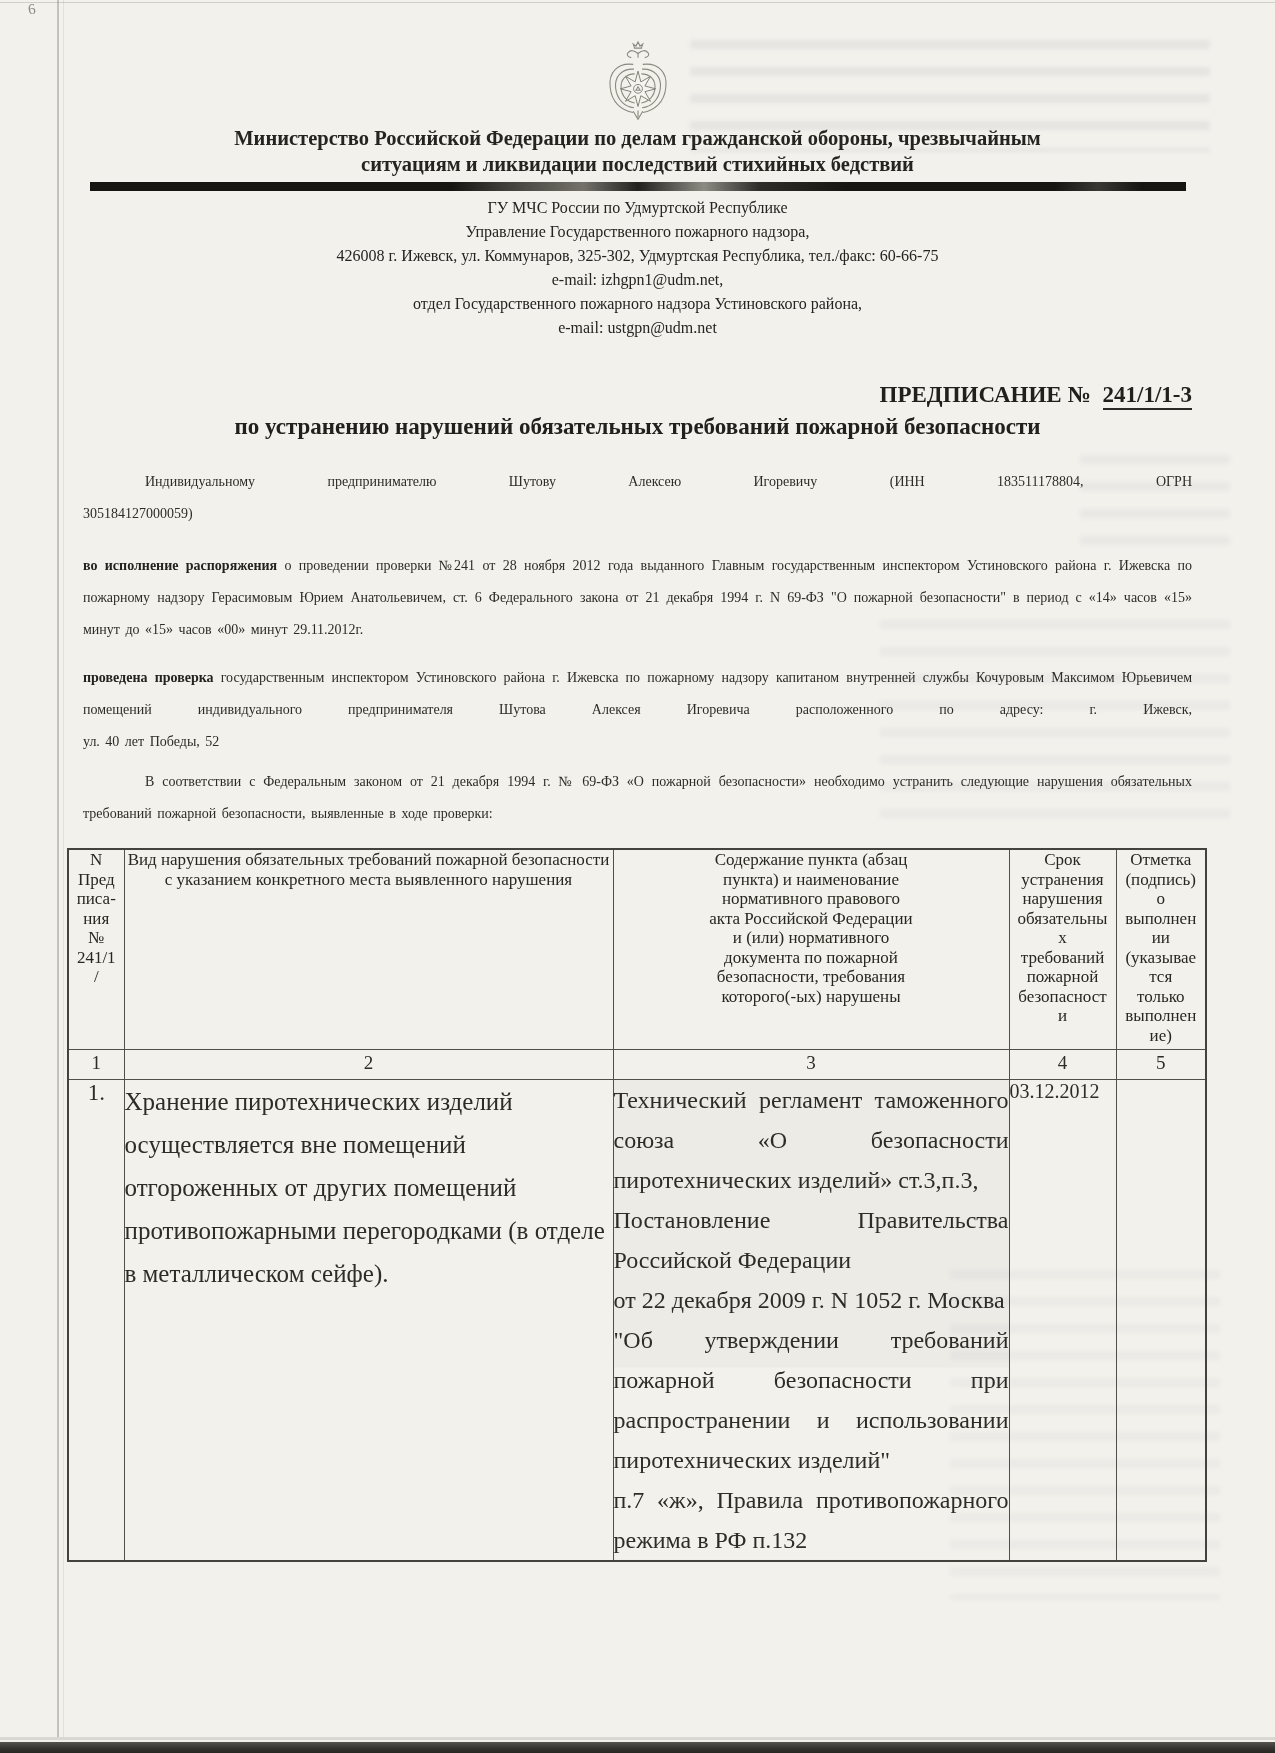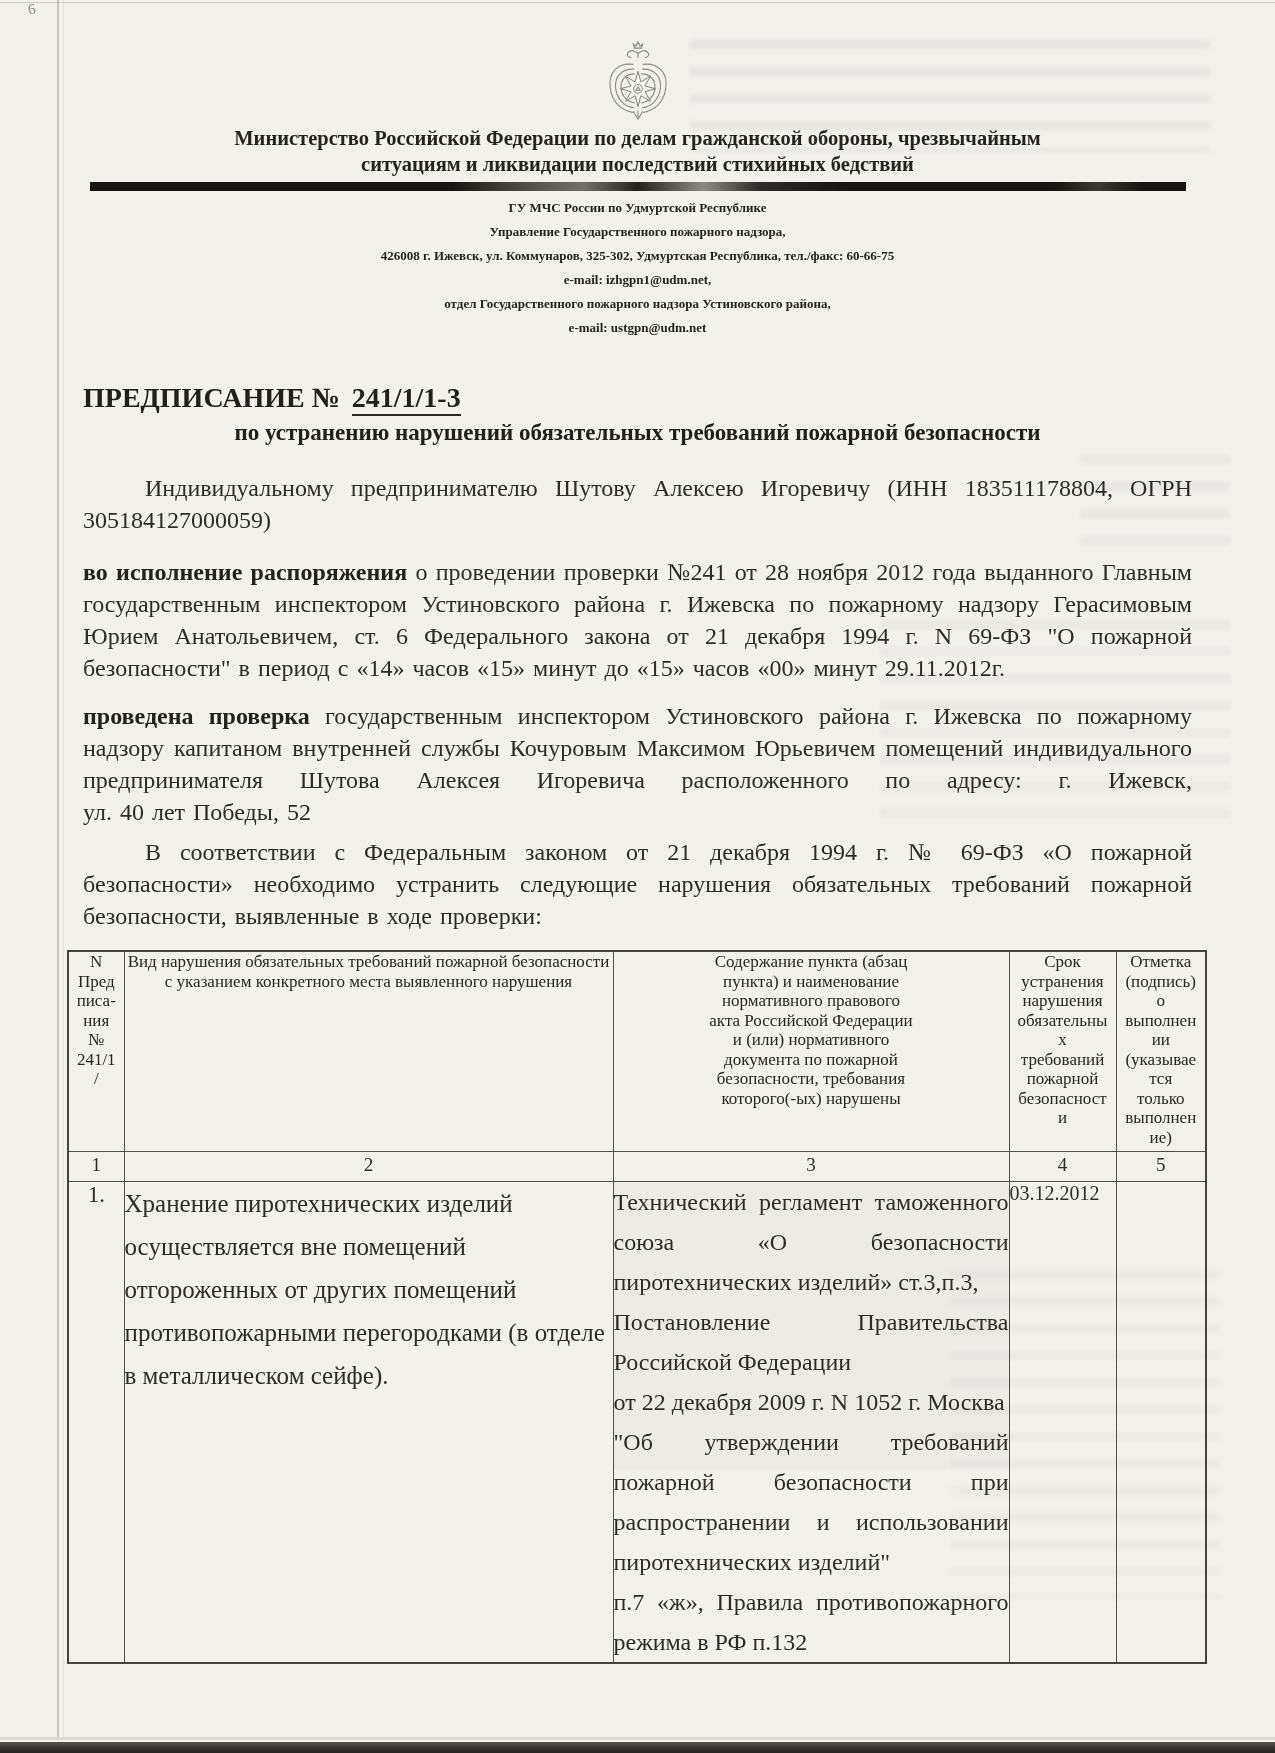--- a/index.html
+++ b/index.html
@@ -35,27 +35,27 @@
   .emblem .core{fill:#f5f4ef;stroke:#7d7c73;stroke-width:1.3;}
 
   .ministry{
     width:910px;margin:5px auto 0;
     text-align:center;font-weight:bold;font-size:20.5px;line-height:26px;color:#252420;
   }
   .rule{
     width:1096px;height:9px;margin:5px auto 0;
     background:linear-gradient(90deg,#161511 0%,#161511 33%,#42403a 38%,#73716a 45%,#23221e 50%,#8c8a83 56%,#2f2d29 61%,#161511 69%,#161511 88%,#3a3833 92%,#161511 96%);
   }
-  .org-block{margin-top:5px;text-align:center;font-weight:bold;font-size:13px;line-height:24px;color:#252420;}
-
-  .title-line{margin-top:42px;text-align:left;font-weight:bold;font-size:28px;color:#21201c;}
+  .org-block{margin-top:5px;text-align:center;font-weight:normal;font-size:16px;line-height:24px;color:#252420;}
+
+  .title-line{margin-top:42px;text-align:right;font-weight:bold;font-size:23px;color:#21201c;}
   .title-number{margin-left:12px;border-bottom:2.5px solid #2a2925;padding-bottom:1px;}
   .subtitle{margin-top:6px;text-align:center;font-weight:bold;font-size:23px;color:#21201c;}
 
-  .para{font-size:24px;line-height:32px;word-spacing:2px;}
+  .para{font-size:14px;line-height:32px;word-spacing:2px;}
   .just{text-align:justify;}
   .stretch-last{text-align:justify;text-align-last:justify;}
   .indent{text-indent:62px;}
   .lead{font-weight:bold;color:#23221e;}
   .p-addressee{margin-top:26px;}
   .p-execution{margin-top:20px;}
   .p-inspection{margin-top:16px;}
   .p-jointly{margin-top:20px;}
   .p-law{margin-top:8px;}
 

